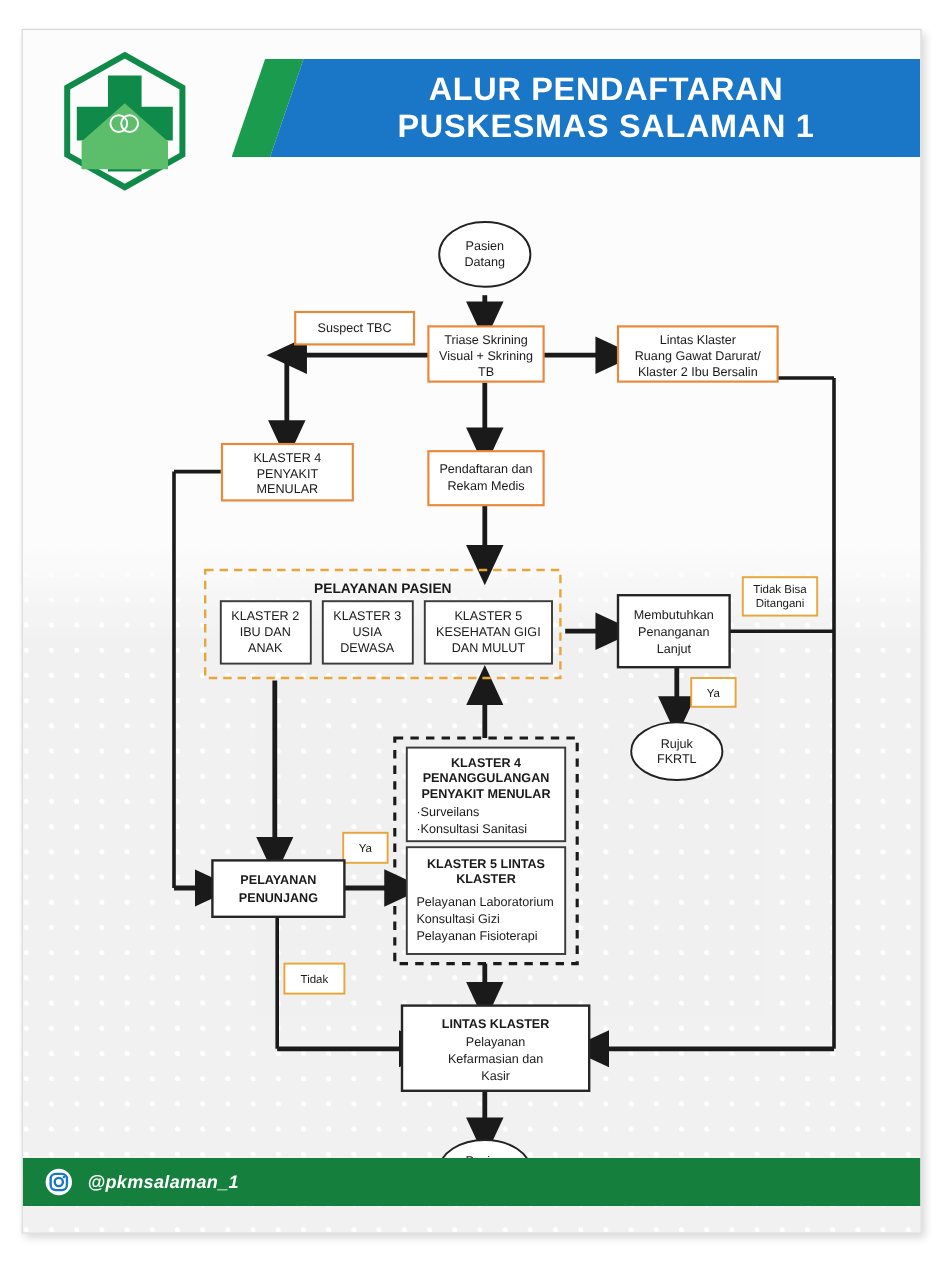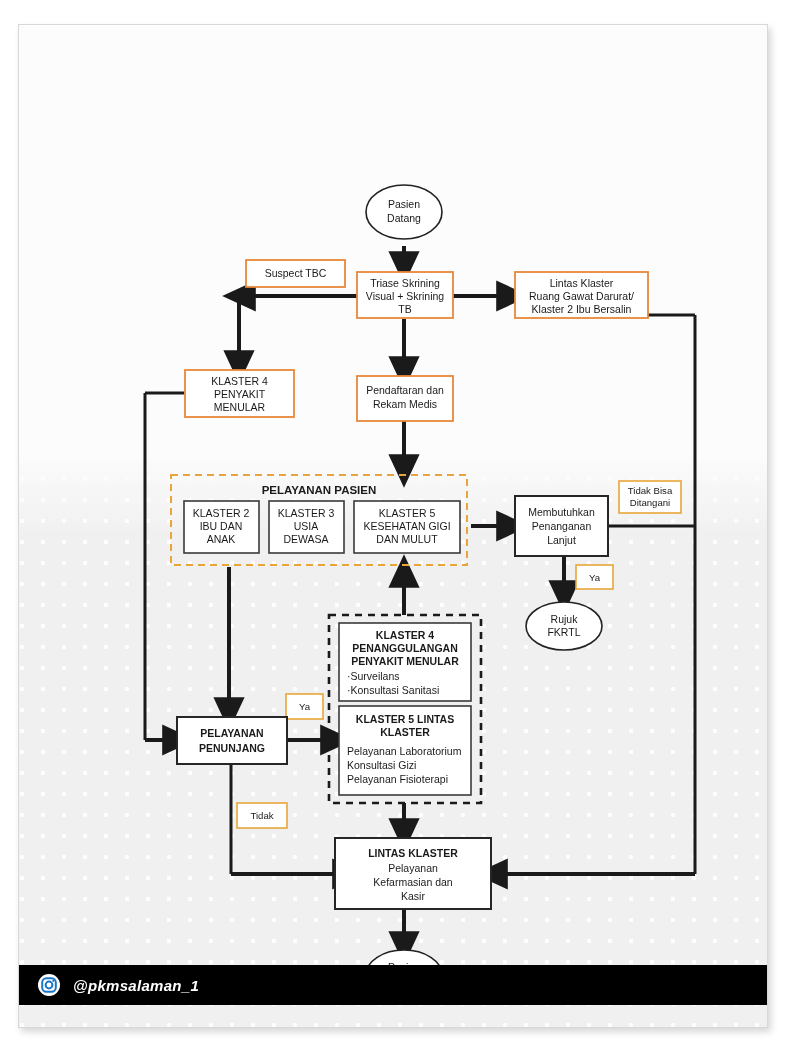--- a/index.html
+++ b/index.html
@@ -50,21 +50,21 @@
   #banner .ttl{
     position:absolute;left:60px;top:0;right:10px;height:82px;
     display:flex;flex-direction:column;align-items:center;justify-content:center;
     color:#ffffff;font-weight:bold;font-size:27px;line-height:1.16;
     letter-spacing:.6px;text-align:center;
     font-family:"Liberation Sans", sans-serif;
   }
   
   #footer{
     position:absolute;left:0;bottom:22px;width:748px;height:40px;
-    background:#000000;display:flex;align-items:center;
+    background:#15803d;display:flex;align-items:center;
   }
   #footer .ig{margin-left:18px;width:24px;height:24px;}
   #footer .handle{
     margin-left:12px;color:#ffffff;font-size:15px;font-weight:bold;
     font-style:italic;letter-spacing:.3px;
   }
   
   #flow{position:absolute;left:0;top:124px;width:748px;height:860px;}
   .fbox-o{fill:#ffffff;stroke:#e8883a;stroke-width:1.8;}
   .fbox-k{fill:#ffffff;stroke:#262626;stroke-width:2;}
@@ -82,20 +82,39 @@
   .tsm{font-size:9.6px;}
 </style>
 </head>
 <body>
 
 <div id="page">
   <div id="sheet">
 
     <div id="dots"></div>
 
+    <div id="header">
+
+      <svg id="logo" viewBox="0 0 120 120">
+        <polygon points="60,5 108,32 108,88 60,115 12,88 12,32" fill="none" stroke="#0f8a48" stroke-width="5"></polygon>
+        <polygon points="46,22 74,22 74,48 100,48 100,76 74,76 74,102 46,102 46,76 20,76 20,48 46,48" fill="#0f8a48"></polygon>
+        <polygon points="60,45 96,77 96,100 24,100 24,77" fill="#5cbd6a"></polygon>
+        <circle cx="55" cy="62" r="7" fill="none" stroke="#ffffff" stroke-width="1.6"></circle>
+        <circle cx="64" cy="62" r="7" fill="none" stroke="#ffffff" stroke-width="1.6"></circle>
+      </svg>
+
+      <div id="banner">
+        <div class="grn"></div>
+        <div class="blu"></div>
+        <div class="ttl">
+          <div>ALUR PENDAFTARAN</div>
+          <div>PUSKESMAS SALAMAN 1</div>
+        </div>
+      </div>
+    </div>
 
     <svg id="flow" viewBox="0 0 748 860">
       <defs>
         <marker id="ah" markerWidth="9" markerHeight="9" refX="4.2" refY="4.5" orient="auto">
           <path d="M0,0.6 L8.4,4.5 L0,8.4 z" fill="#1a1a1a"></path>
         </marker>
       </defs>
 
       <path class="ln" d="M385,97 L385,119" marker-end="url(#ah)"></path>
 

